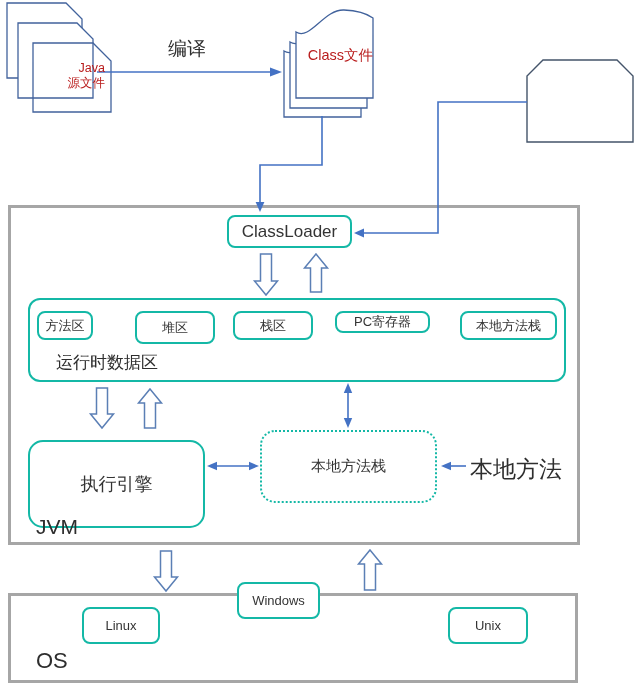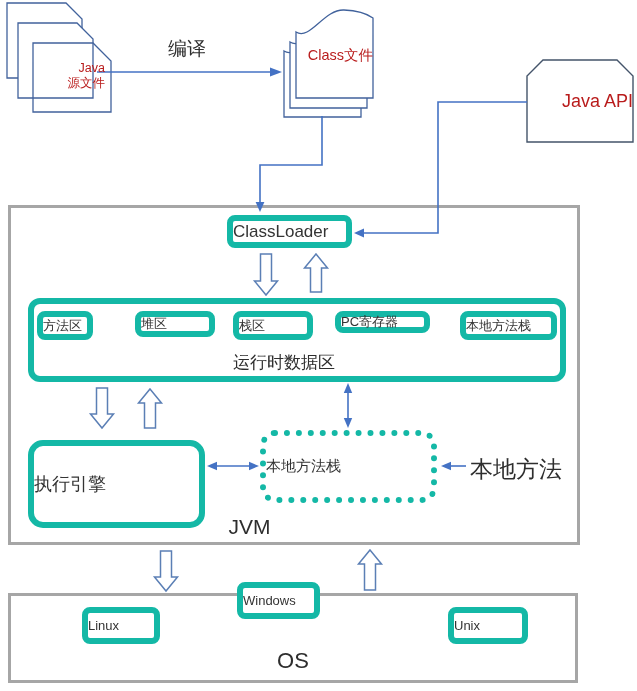--- a/index.html
+++ b/index.html
@@ -3,53 +3,53 @@
 <meta charset="utf-8">
 <style>
   html,body{margin:0;padding:0;background:#fff;}
   .canvas{
     position:relative;width:637px;height:691px;background:#fff;overflow:hidden;
     font-family:"Liberation Sans","DejaVu Sans",sans-serif;color:#2e2e2e;
   }
   svg.layer{position:absolute;left:0;top:0;z-index:2;pointer-events:none;}
   .lbl{position:absolute;z-index:3;color:#2e2e2e;}
   .box{
-    position:absolute;z-index:1;background:#fff;border:6px solid #14b8a6;
-    display:flex;align-items:center;color:#343434;
+    position:absolute;z-index:1;background:#fff;border:2px solid #14b8a6;
+    display:flex;align-items:center;justify-content:center;color:#343434;
     box-sizing:border-box;
   }
   .container-box{
     position:absolute;z-index:0;background:#fff;border:3px solid #a6a6a6;
     box-sizing:border-box;
   }
   .rounded-sm{border-radius:8px;}
   .rounded-md{border-radius:12px;}
   .rounded-lg{border-radius:15px;}
   .dotted{border-style:dotted;}
   .shape-text{position:absolute;z-index:3;text-align:right;color:#b91c1c;}
-  .center-text{text-align:center;}
+  .center-text{text-align:left;padding-left:28px;}
 </style>
 </head>
 <body>
 
 <div class="canvas">
 
   <div class="container-box" style="left:8px;top:205px;width:572px;height:340px;"></div>
   <div class="container-box" style="left:8px;top:593px;width:570px;height:90px;"></div>
 
   <div class="box rounded-sm" style="left:227px;top:215px;width:125px;height:33px;font-size:17px;">
     <span>ClassLoader</span>
   </div>
 
   <div class="box rounded-md" style="left:28px;top:298px;width:538px;height:84px;"></div>
 
   <div class="box rounded-sm" style="left:37px;top:311px;width:56px;height:29px;font-size:13px;">
     <span>方法区</span>
   </div>
-  <div class="box rounded-sm" style="left:135px;top:311px;width:80px;height:26px;font-size:13px;">
+  <div class="box rounded-sm" style="left:135px;top:311px;width:80px;height:33px;font-size:13px;">
     <span>堆区</span>
   </div>
   <div class="box rounded-sm" style="left:233px;top:311px;width:80px;height:29px;font-size:13px;">
     <span>栈区</span>
   </div>
   <div class="box rounded-sm" style="left:335px;top:311px;width:95px;height:22px;font-size:13px;">
     <span>PC寄存器</span>
   </div>
   <div class="box rounded-sm" style="left:460px;top:311px;width:97px;height:29px;font-size:13px;">
     <span>本地方法栈</span>
@@ -79,21 +79,20 @@
     <span>Unix</span>
   </div>
   <div class="lbl center-text" style="left:8px;top:648px;width:570px;font-size:22px;">OS</div>
 
   <div class="lbl" style="left:168px;top:36px;font-size:19px;">编译</div>
   <div class="shape-text" style="left:25px;top:61px;width:80px;font-size:12.5px;line-height:15px;">
     <div>Java</div>
     <div>源文件</div>
   </div>
   <div class="shape-text" style="left:296px;top:46px;width:77px;font-size:14.5px;">Class文件</div>
-  <div class="shape-text" style="left:527px;top:91px;width:106px;font-size:18px;">Java API</div>
 
   <svg class="layer" width="637" height="691" viewBox="0 0 637 691">
 
     <g stroke="#41629c" stroke-width="1.3" fill="#ffffff">
       <polygon points="7,3 66,3 82,19 82,78 7,78"></polygon>
       <polygon points="18,23 77,23 93,39 93,98 18,98"></polygon>
       <polygon points="33,43 93,43 111,61 111,112 33,112" fill="none"></polygon>
     </g>
 
     <g stroke="#41629c" stroke-width="1.3" fill="#ffffff">

